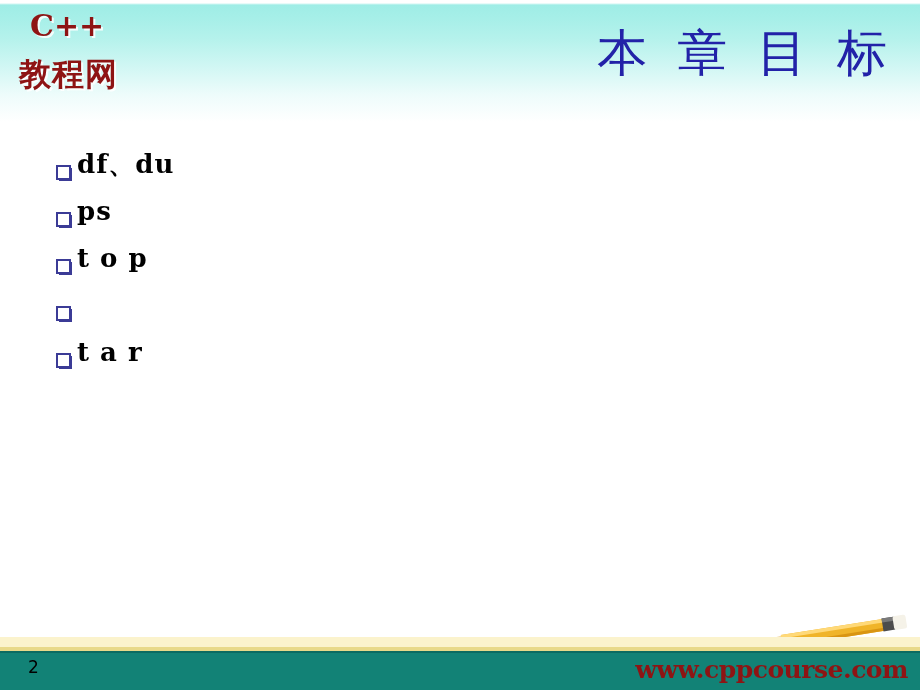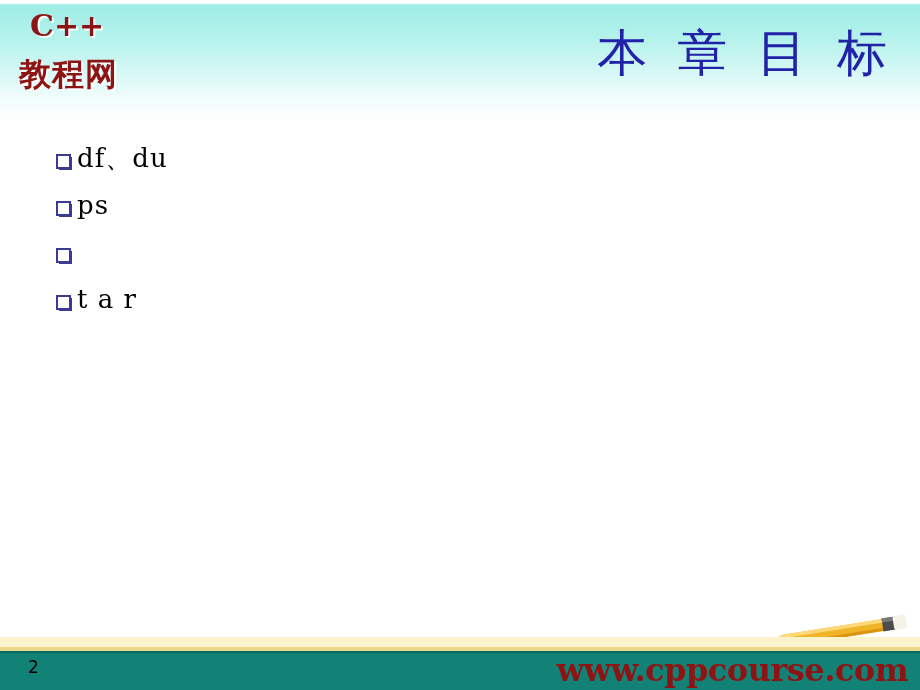--- a/index.html
+++ b/index.html
@@ -93,22 +93,23 @@
 
   
   .content {
     position: absolute;
     left: 56px;
     top: 134px;
     width: 810px;
   }
   .bullet-row {
     display: flex;
-    align-items: center;
+    align-items: flex-end;
     height: 47px;
+    font-weight: bold;
   }
   .bullet-box {
     position: relative;
     width: 16px;
     height: 16px;
     margin-top: 9px;
     margin-right: 5px;
     flex: 0 0 auto;
   }
   .bullet-box::before {
@@ -180,21 +181,21 @@
     font-size: 17px;
     line-height: 22px;
     color: #000000;
   }
   .site-url {
     position: absolute;
     right: 12px;
     top: 655px;
     font-family: "DejaVu Serif", serif;
     font-weight: bold;
-    font-size: 32px;
+    font-size: 25px;
     line-height: 30px;
     color: #8e1414;
     letter-spacing: -0.5px;
     white-space: nowrap;
   }
 
   
   .pencil {
     position: absolute;
     left: 752px;
@@ -224,20 +225,24 @@
       <span class="bullet-box"></span>
       <span class="bullet-text">df、du</span>
     </div>
 
 
     <div class="bullet-row">
       <span class="bullet-box"></span>
       <span class="bullet-text">ps</span>
     </div>
 
+    <div class="bullet-row">
+      <span class="bullet-box"></span>
+      <span class="bullet-text">t o p</span>
+    </div>
 
     <div class="bullet-row">
       <span class="bullet-box"></span>
     </div>
 
 
     <div class="bullet-row">
       <span class="bullet-box"></span>
       <span class="bullet-text">t a r</span>
     </div>

